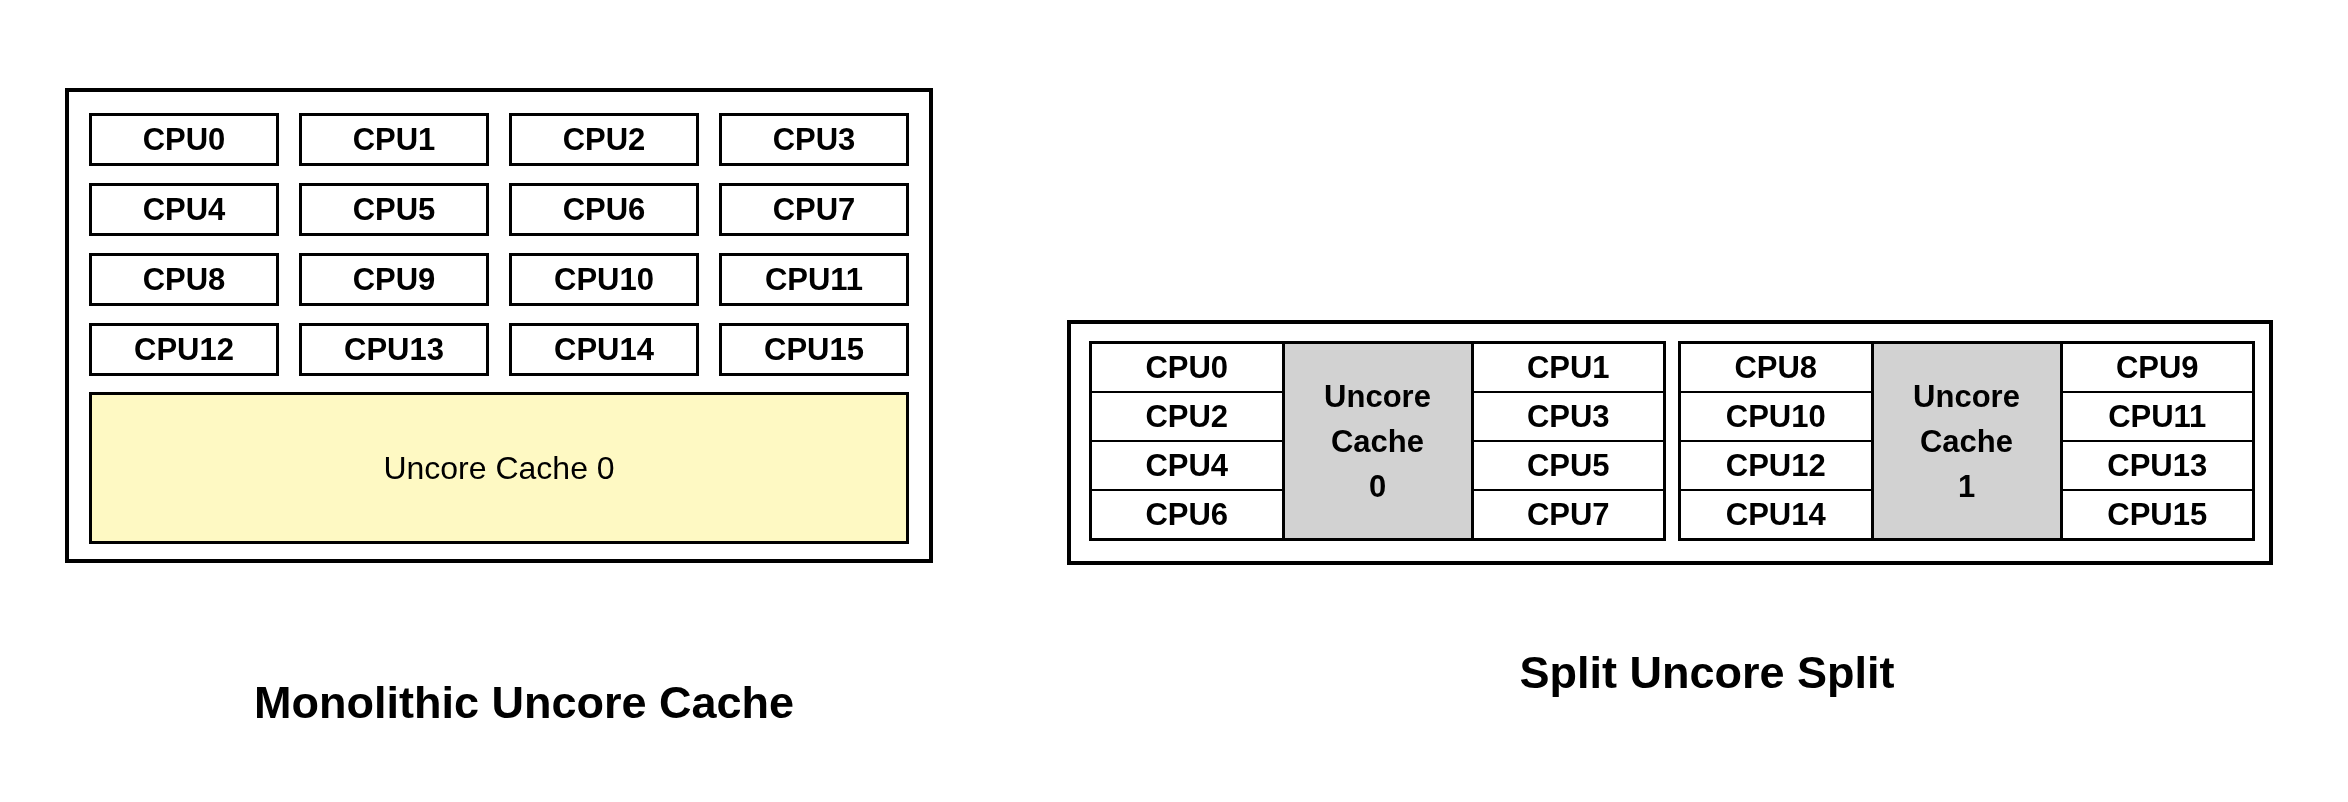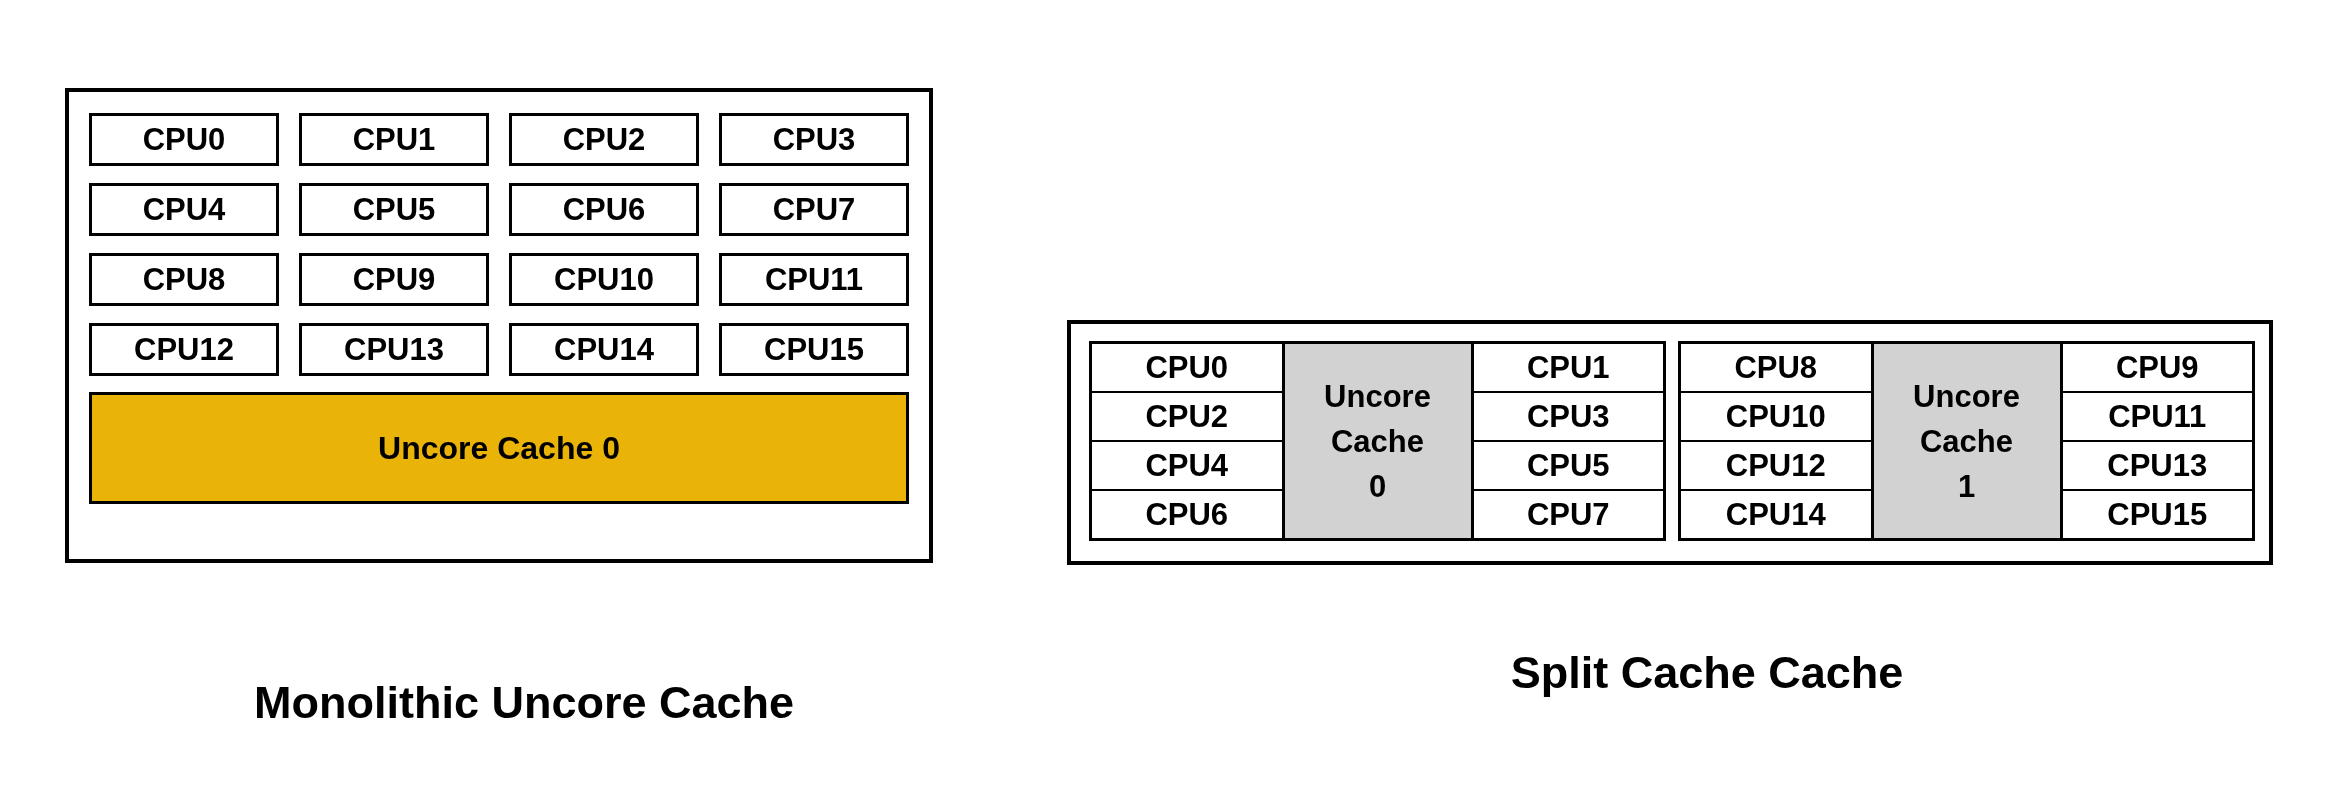--- a/index.html
+++ b/index.html
@@ -22,24 +22,24 @@
     grid-template-columns:repeat(4,190px);
     justify-content:space-between;
     row-gap:17px;
   }
   .cpu-box {
     height:53px; border:3px solid #000; background:#fff;
     display:flex; align-items:center; justify-content:center;
     font-weight:bold; font-size:31px; line-height:1;
   }
   .cache-bar {
-    margin-top:16px; height:112px;
-    border:3px solid #000; background:#eab308;
+    margin-top:16px; height:152px;
+    border:3px solid #000; background:#fef9c3;
     display:flex; align-items:center; justify-content:center;
-    font-weight:bold; font-size:32px;
+    font-weight:normal; font-size:32px;
   }
 
   
   .split-box {
     position:absolute; left:1067px; top:320px; width:1206px; height:245px;
     border:4px solid #000; background:#fff;
     padding:17px 14px 0 18px;
     display:flex; gap:12px;
   }
   .cluster { flex:1; height:200px; display:flex; }
@@ -130,13 +130,13 @@
     </div>
     <div class="scol">
       <div class="scell">CPU9</div>
       <div class="scell">CPU11</div>
       <div class="scell">CPU13</div>
       <div class="scell">CPU15</div>
     </div>
   </div>
 
 </div>
-<div class="caption caption-split">Split Cache Cache</div>
+<div class="caption caption-split">Split Uncore Split</div>
 
 </body></html>

